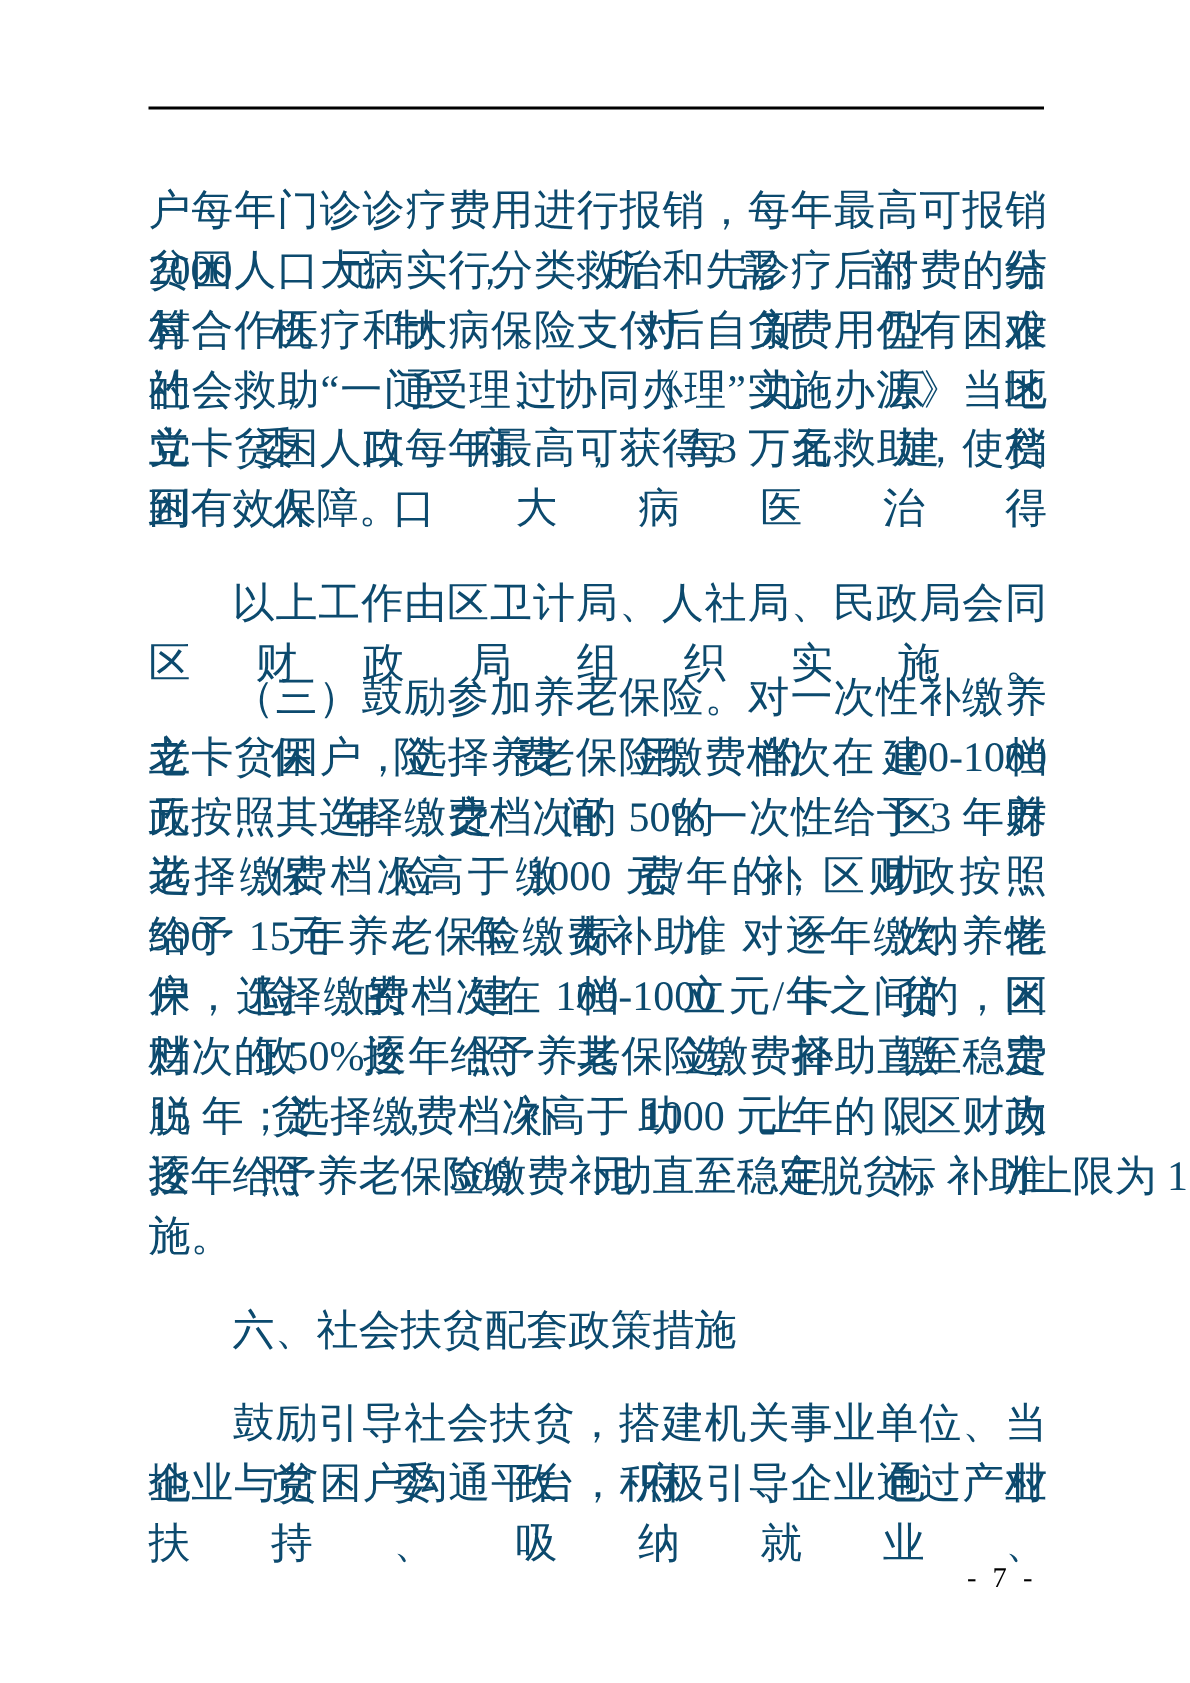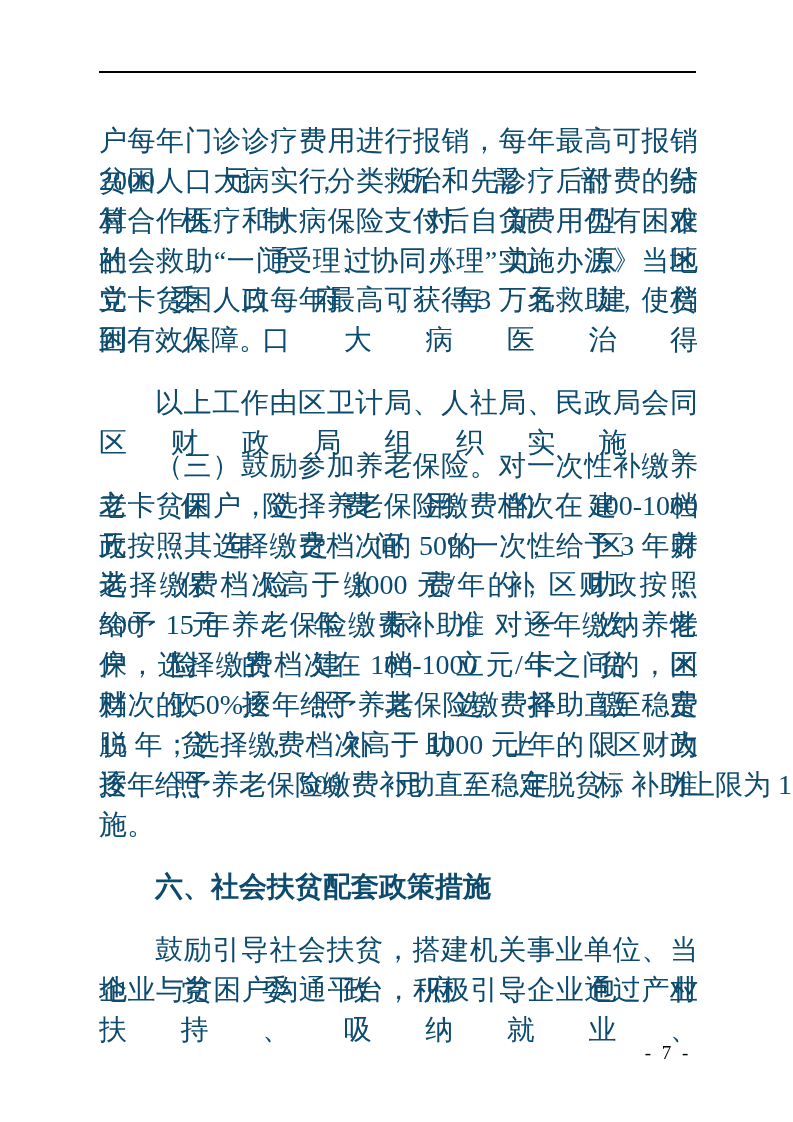--- a/index.html
+++ b/index.html
@@ -42,21 +42,21 @@
     white-space: normal;
     text-align: justify;
     text-align-last: justify;
   }
   .ln.ind {
     text-indent: 2em;
     margin-top: 23px;
   }
   .ln.head {
     font-family: "Liberation Sans", "DejaVu Sans", sans-serif;
-    font-weight: bold;
+    font-weight: normal;
   }
   .bold-lead {
     font-weight: normal;
   }
   .page-number {
     position: absolute;
     left: 638px;
     top: 1042px;
     width: 60px;
     font-size: 19px;

